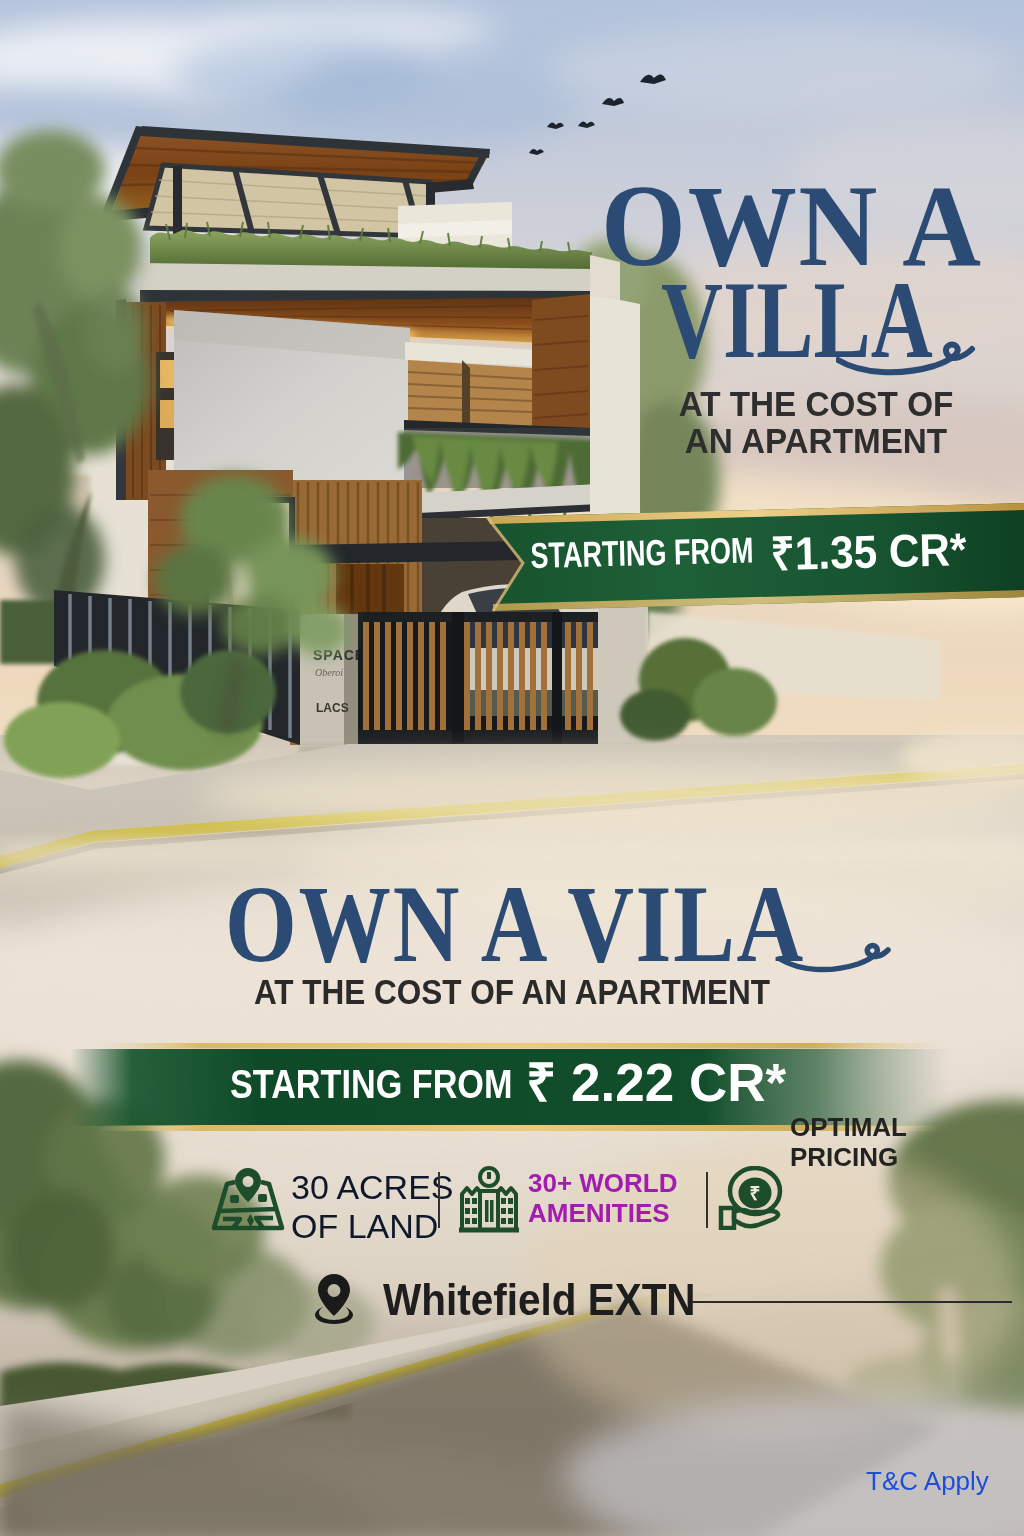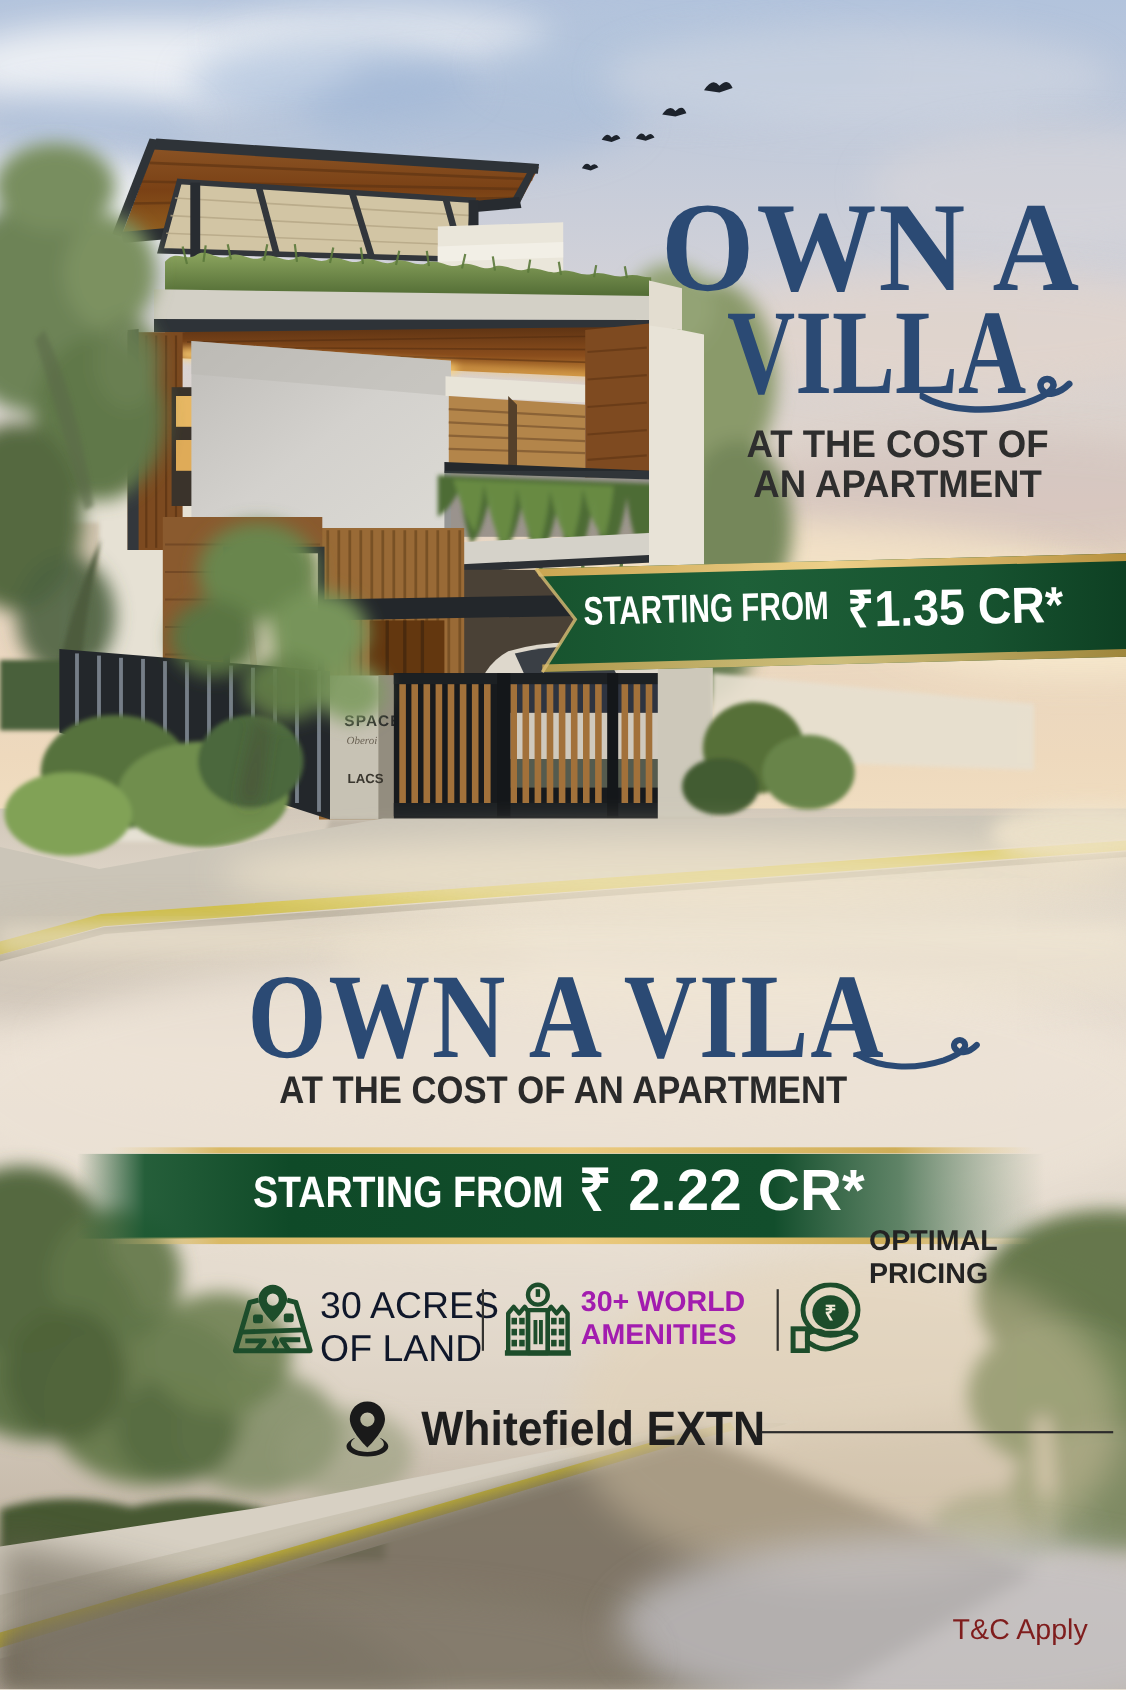--- a/index.html
+++ b/index.html
@@ -574,14 +574,14 @@
 
 <svg class="abs" style="left:308px;top:1272px;" width="52" height="54" viewBox="0 0 52 54">
 <path d="M26,2 C35,2 42,9 42,18 C42,29 26,44 26,44 C26,44 10,29 10,18 C10,9 17,2 26,2 Z M26,12 A6.5,6.5 0 1 0 26,25 A6.5,6.5 0 1 0 26,12 Z" fill="#1a1a1a" fill-rule="evenodd"></path>
 <path d="M26,52 C15,52 7,48 7,43 C7,40 10,37 15,35 C12,37 11,39 11,41 C11,45 18,48 26,48 C34,48 41,45 41,41 C41,39 40,37 37,35 C42,37 45,40 45,43 C45,48 37,52 26,52 Z" fill="#1a1a1a"></path>
 </svg>
 
 <div class="abs" style="left:383px;top:1278px;color:#1e1e1e;font-size:44px;font-weight:bold;line-height:1;"><span style="display:inline-block;transform:scaleX(0.92);transform-origin:left;">Whitefield EXTN</span></div>
 
 <div class="abs" style="left:692px;top:1301px;width:320px;height:2px;background:#2b2b2b;"></div>
 
-<div class="abs" style="left:866px;top:1468px;color:#7f1d1d;font-size:26px;line-height:1;">T&amp;C Apply</div>
+<div class="abs" style="left:866px;top:1468px;color:#1d4ed8;font-size:26px;line-height:1;">T&amp;C Apply</div>
 </div>
 
 </body></html>

